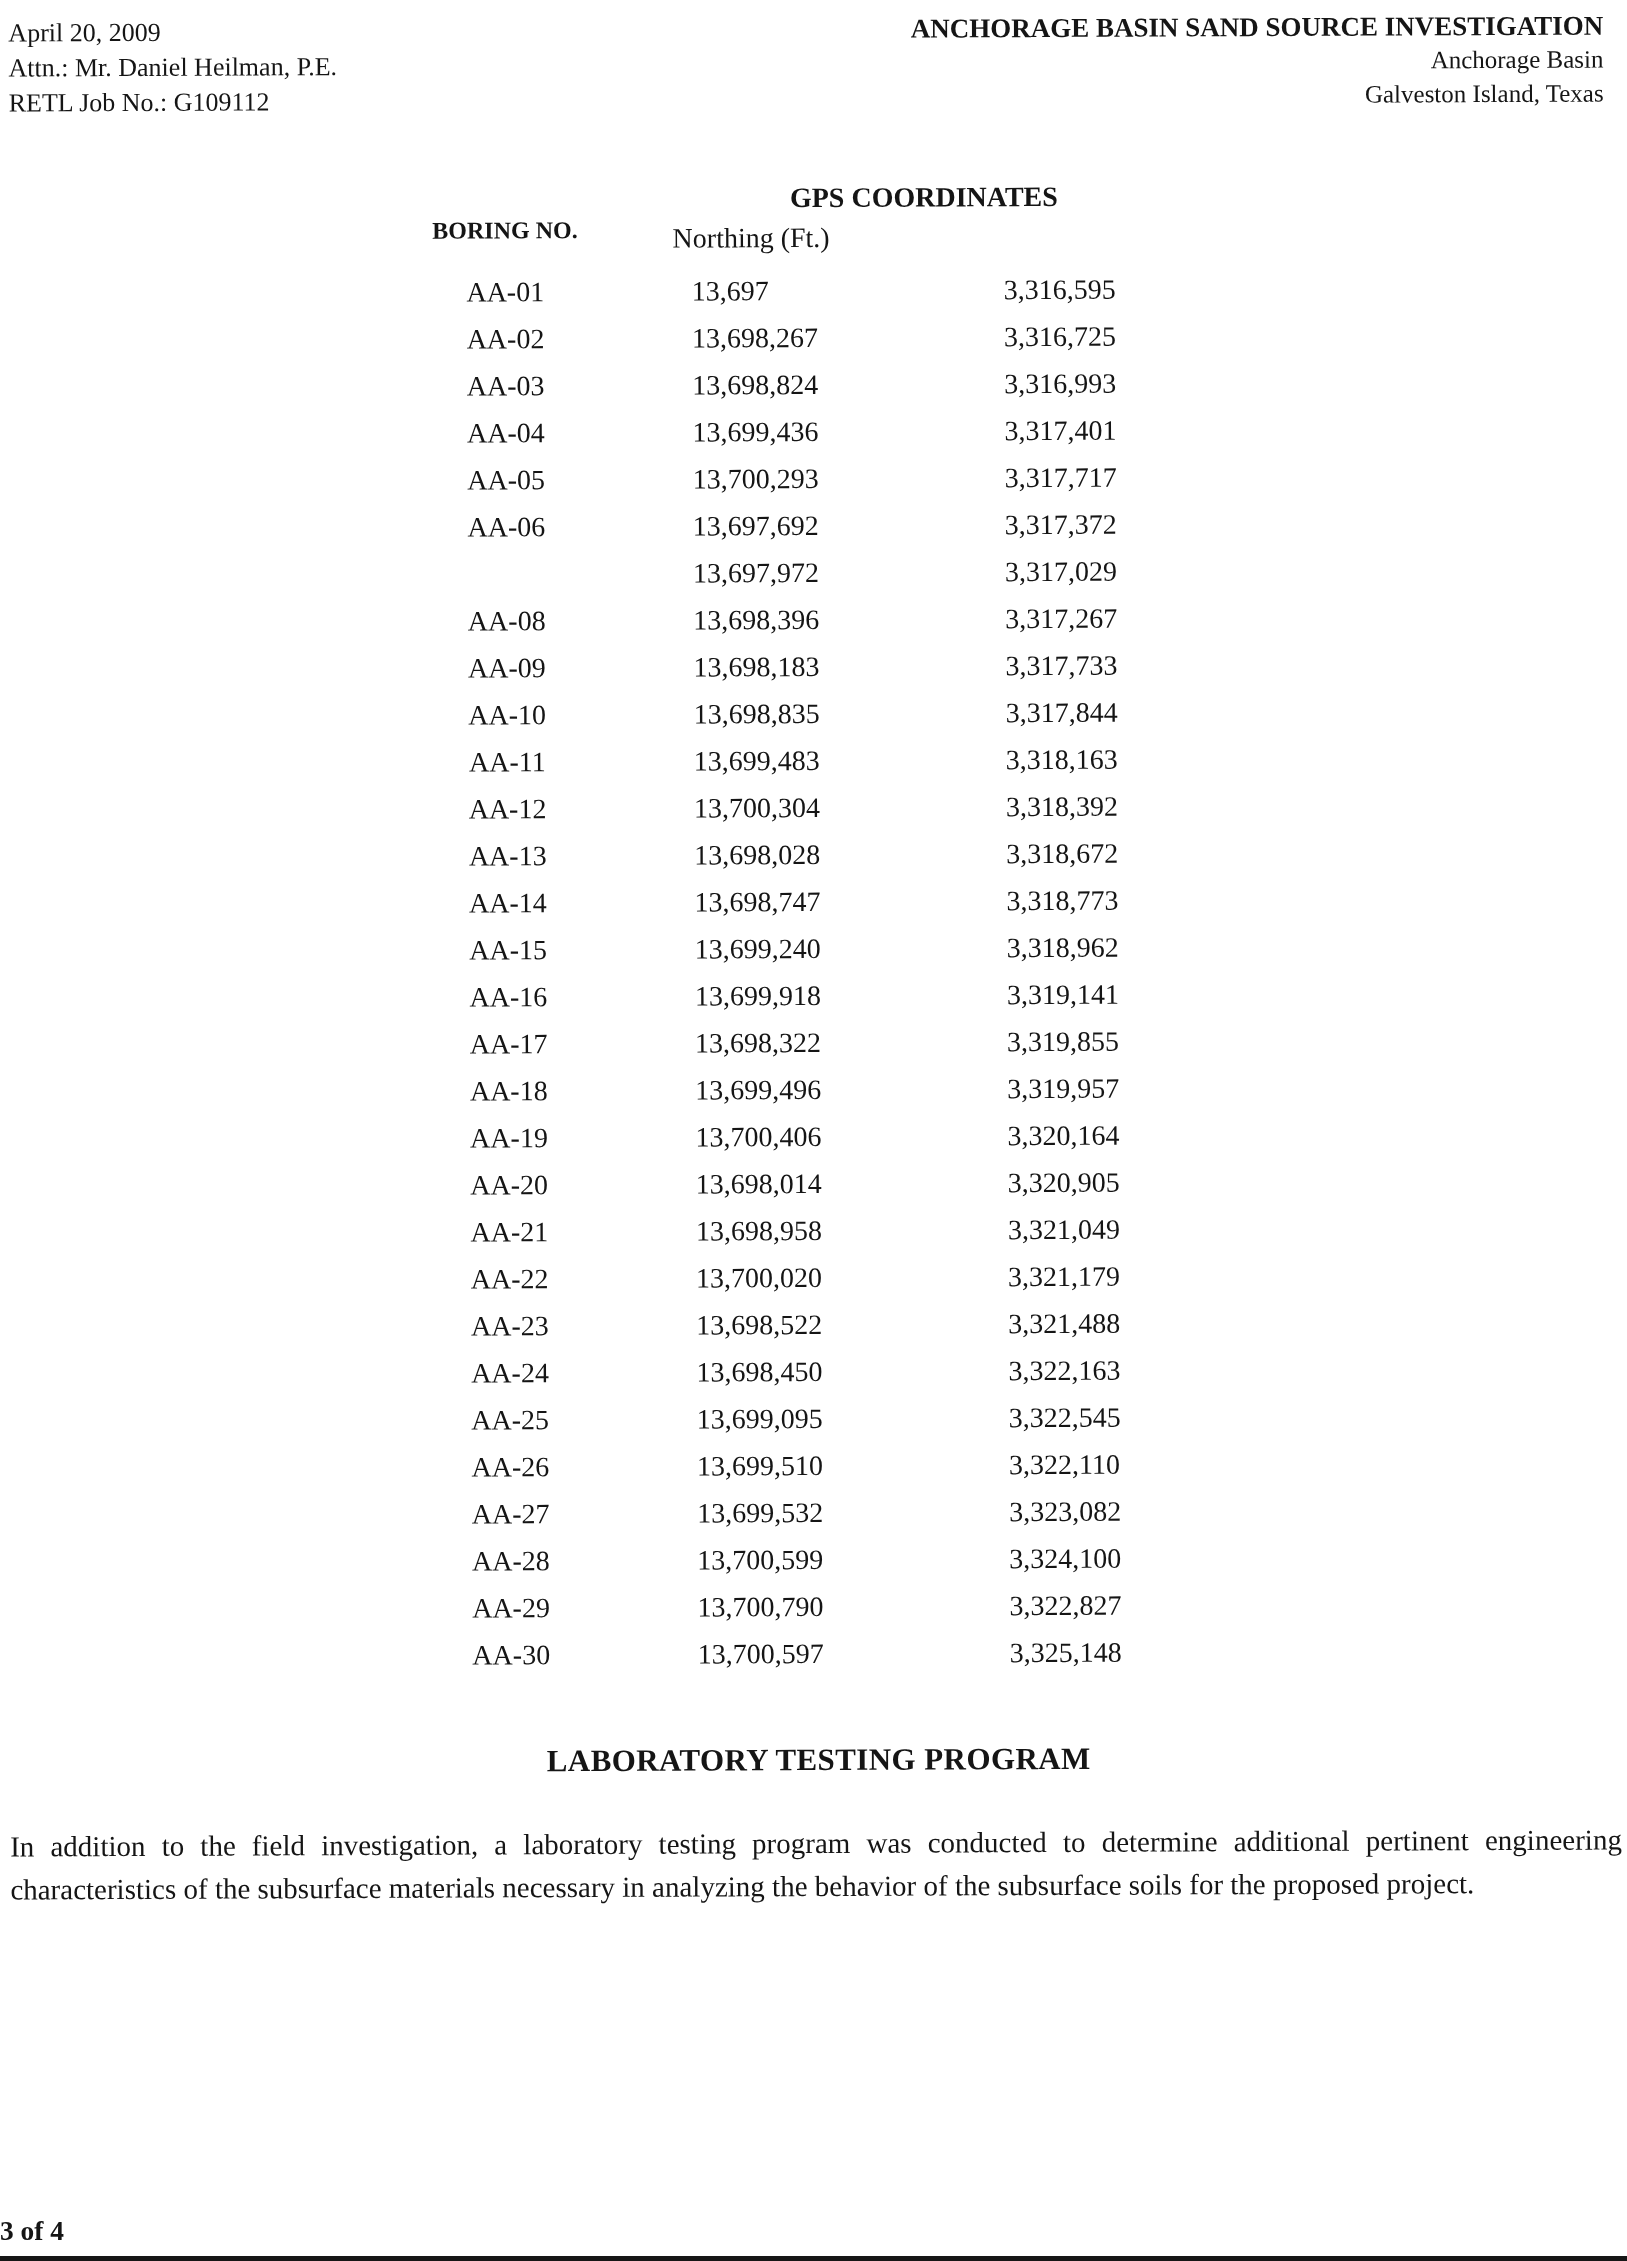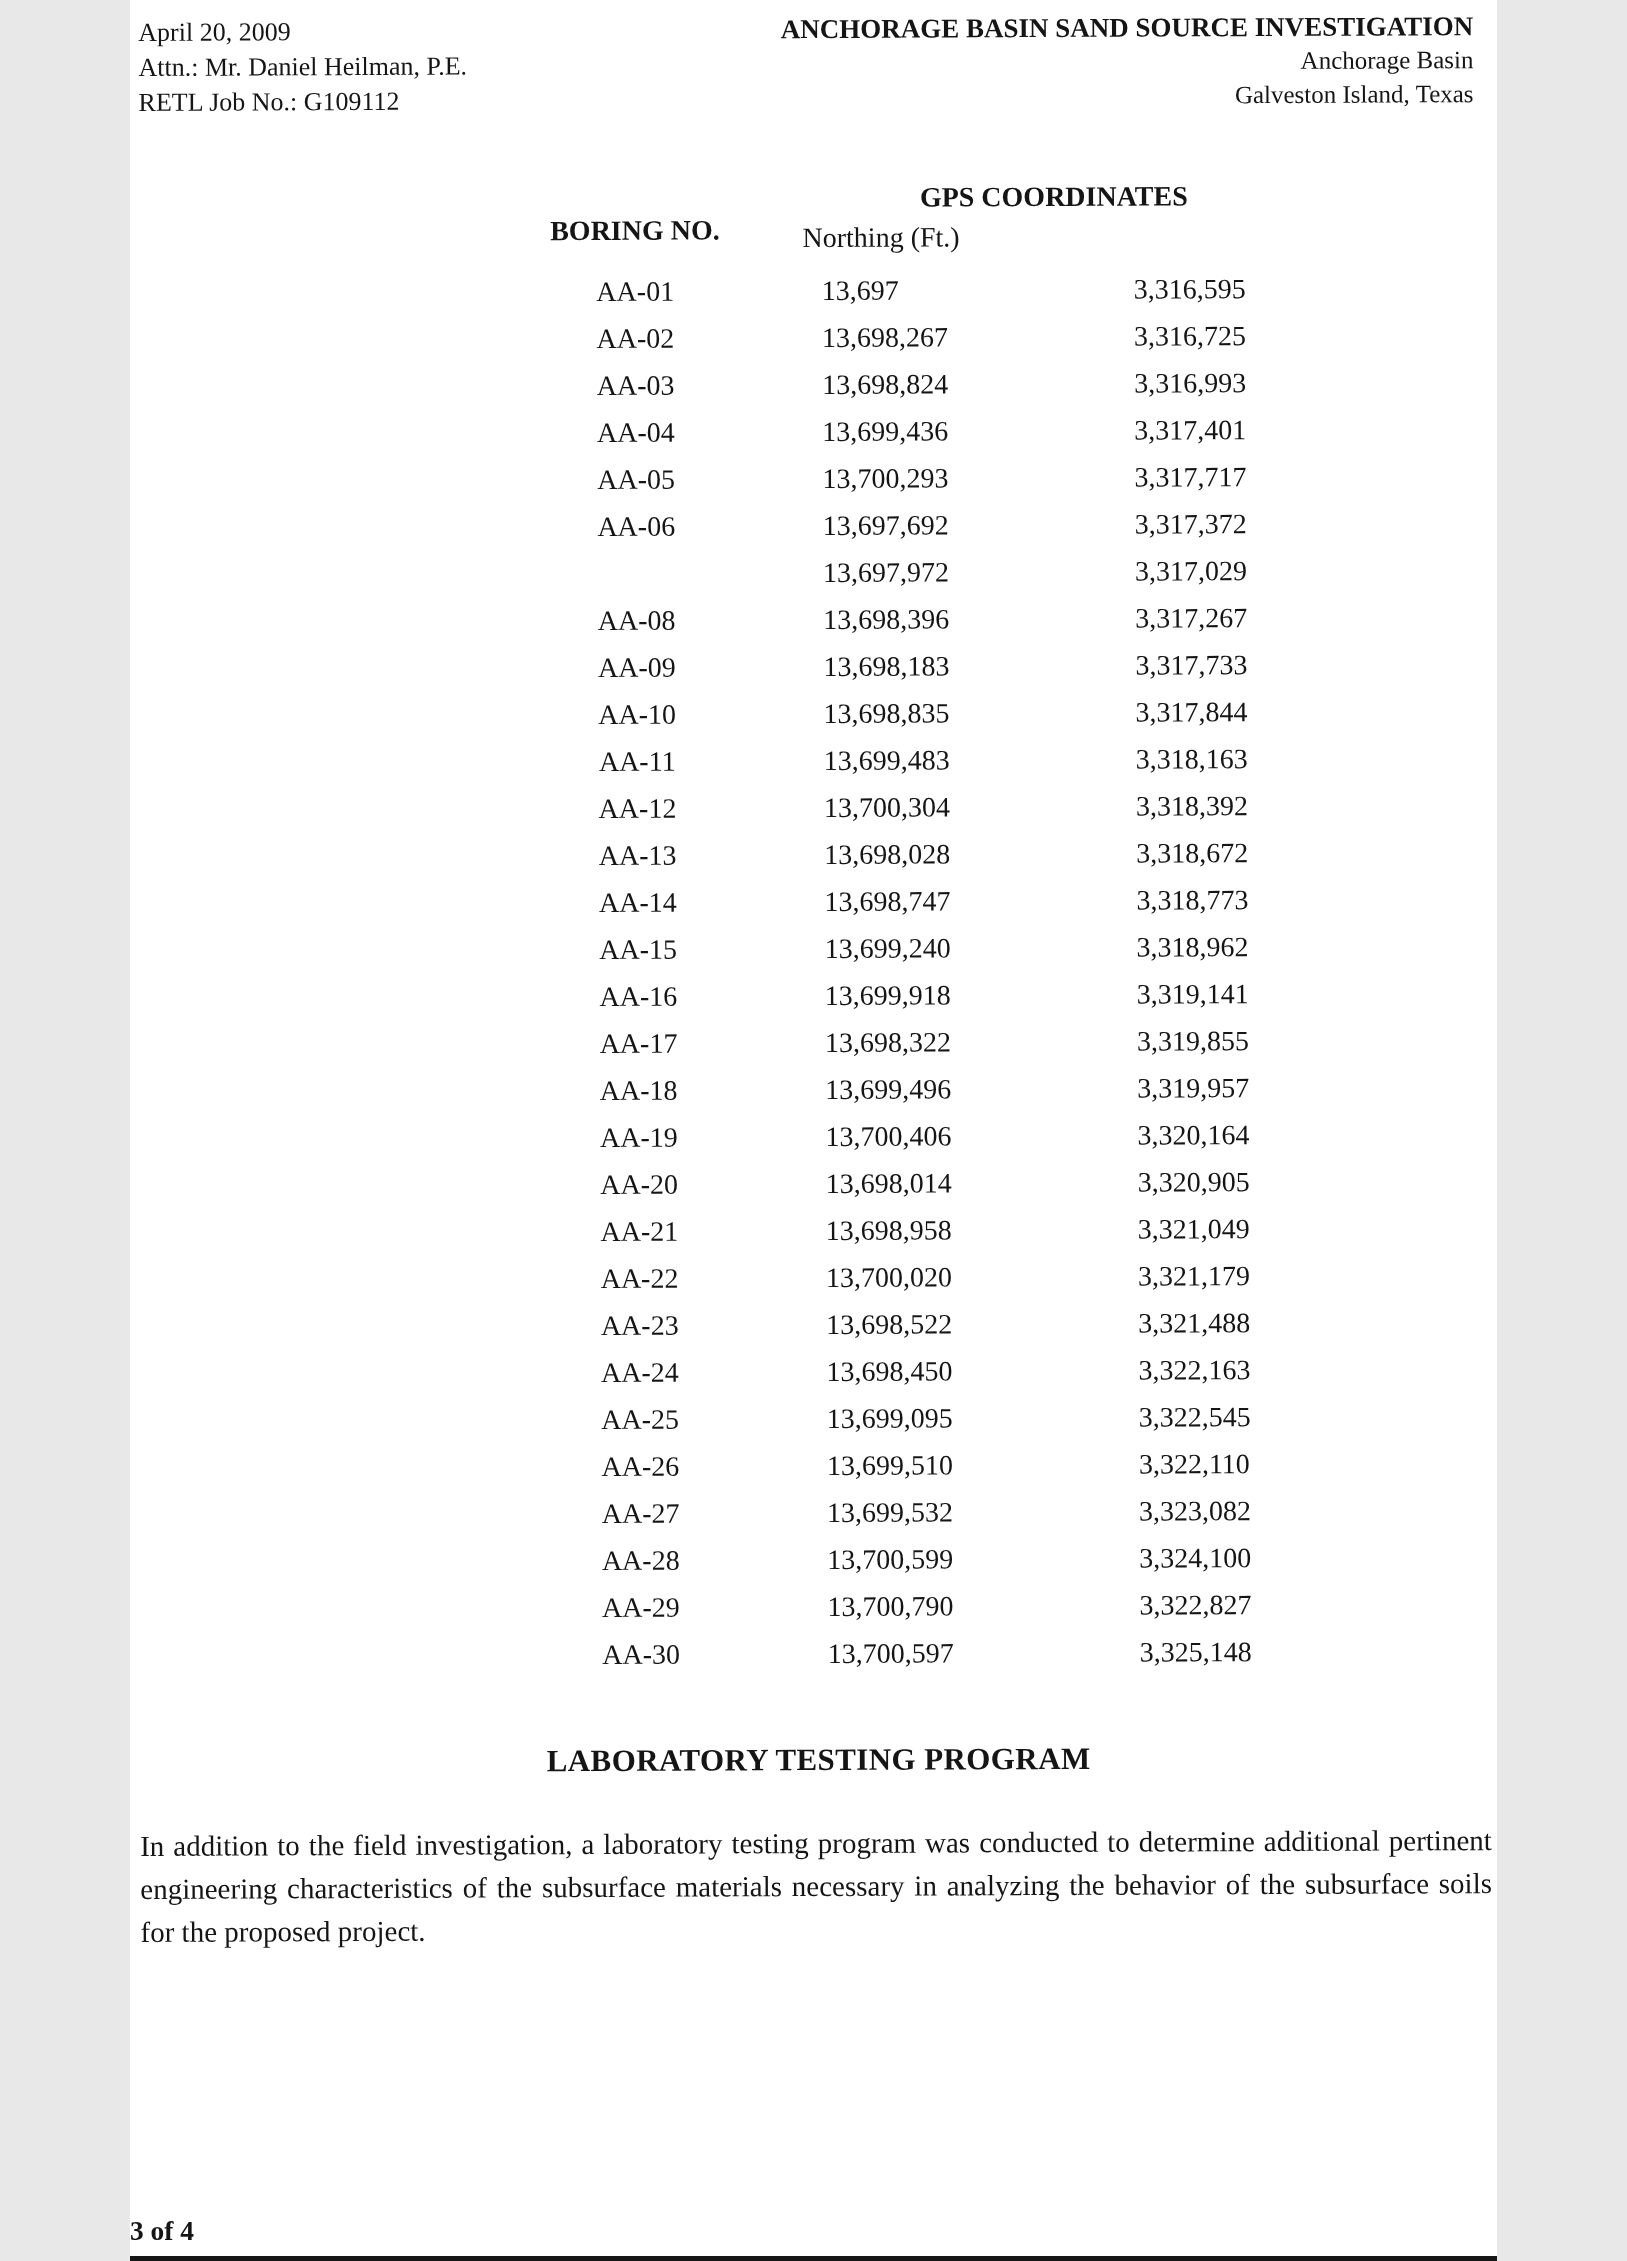--- a/index.html
+++ b/index.html
@@ -1,18 +1,18 @@
 <!DOCTYPE html>
 <html style="font-size:12.2px"><head>
 <meta charset="utf-8">
 <style>
   html, body { margin: 0; padding: 0; background: #e8e8e8; }
   .page {
     position: relative;
-    width: 1367px;
+    width: 1627px;
     height: 2261px;
     background: #ffffff;
     color: #151515;
     font-family: "Liberation Serif", "DejaVu Serif", serif;
     overflow: hidden;
     margin: 0 auto;
   }
   .content {
     transform: rotate(-0.25deg);
     transform-origin: 50% 30%;
@@ -43,21 +43,21 @@
     text-align: center;
     padding-right: 53px;
     font-size: 28px;
     height: 40px;
   }
   .boring-hdr {
     grid-column: 1;
     grid-row: 1 / 3;
     align-self: center;
     text-align: center;
-    font-size: 28px;
+    font-size: 24px;
     padding-top: 10.7px;
   }
   .northing-hdr {
     grid-column: 2;
     grid-row: 2;
     font-size: 28px;
     padding-left: 42px;
     height: 44px;
   }
   .rows { margin-top: 1.5px; }

